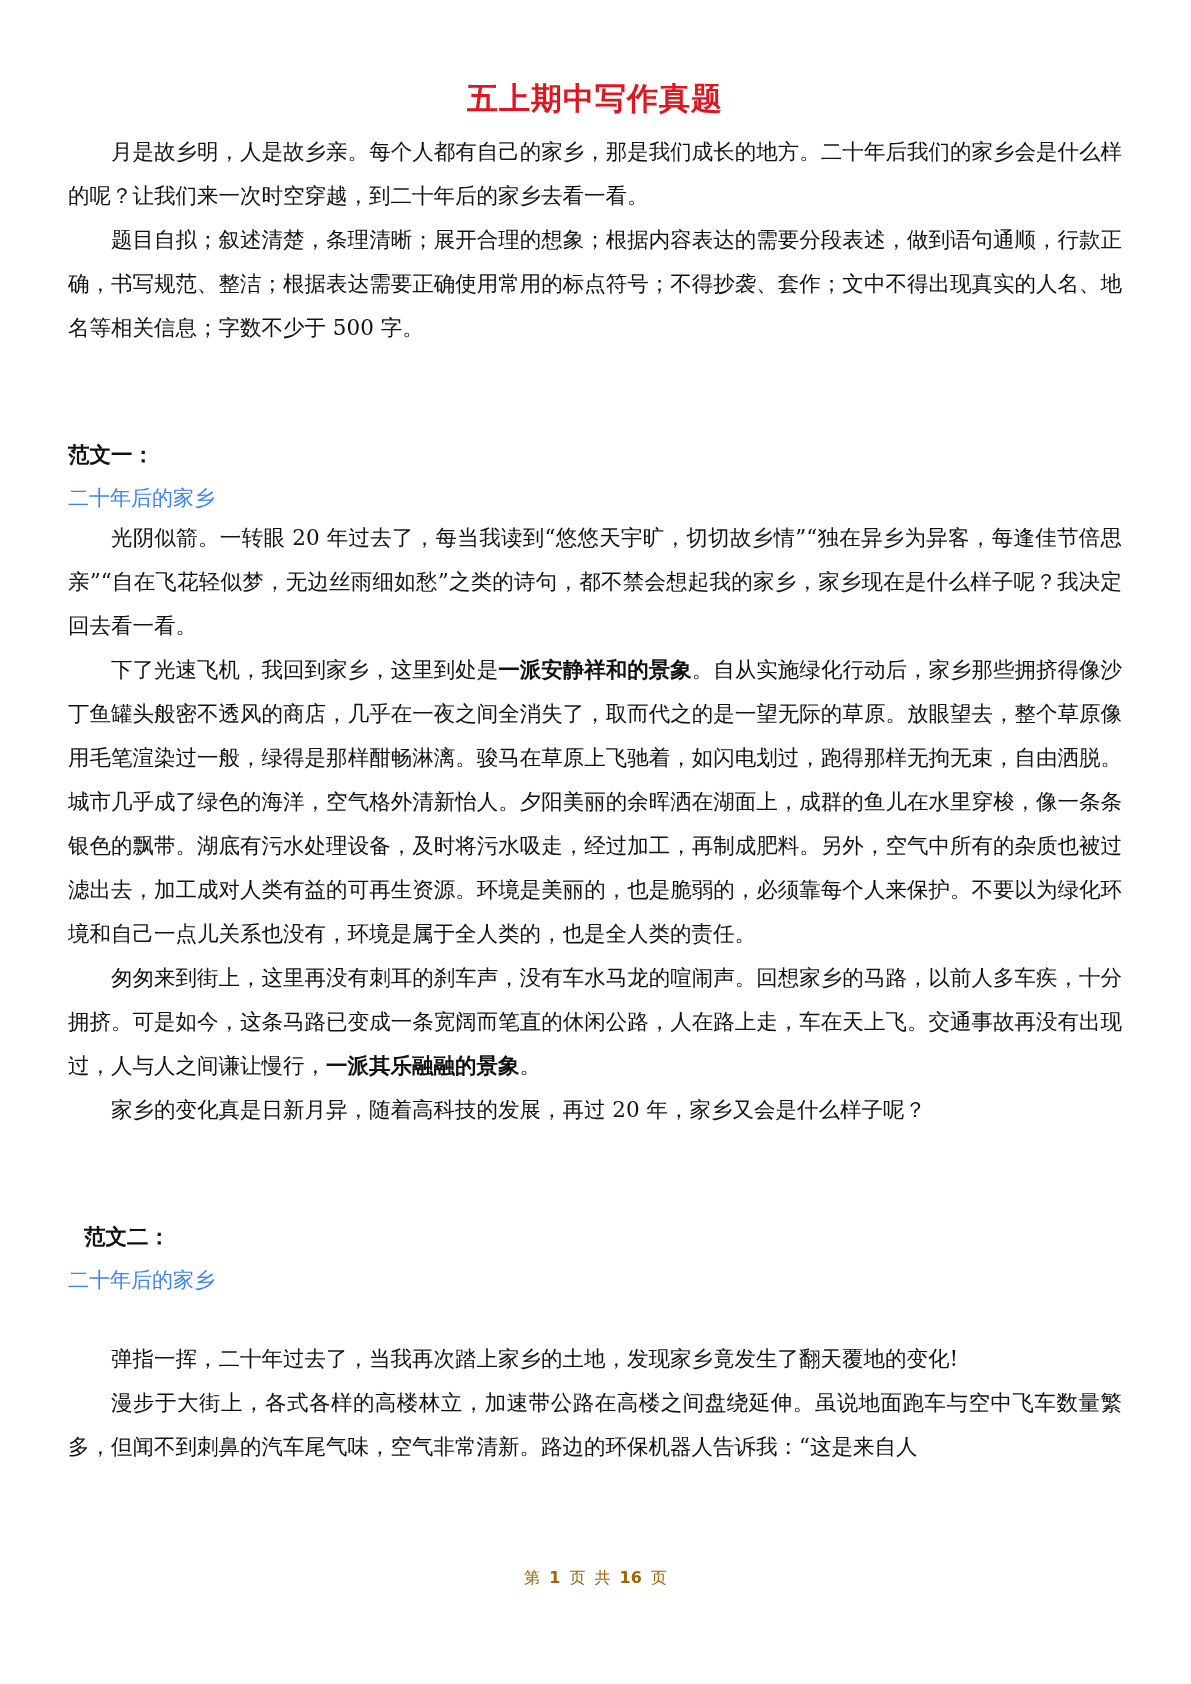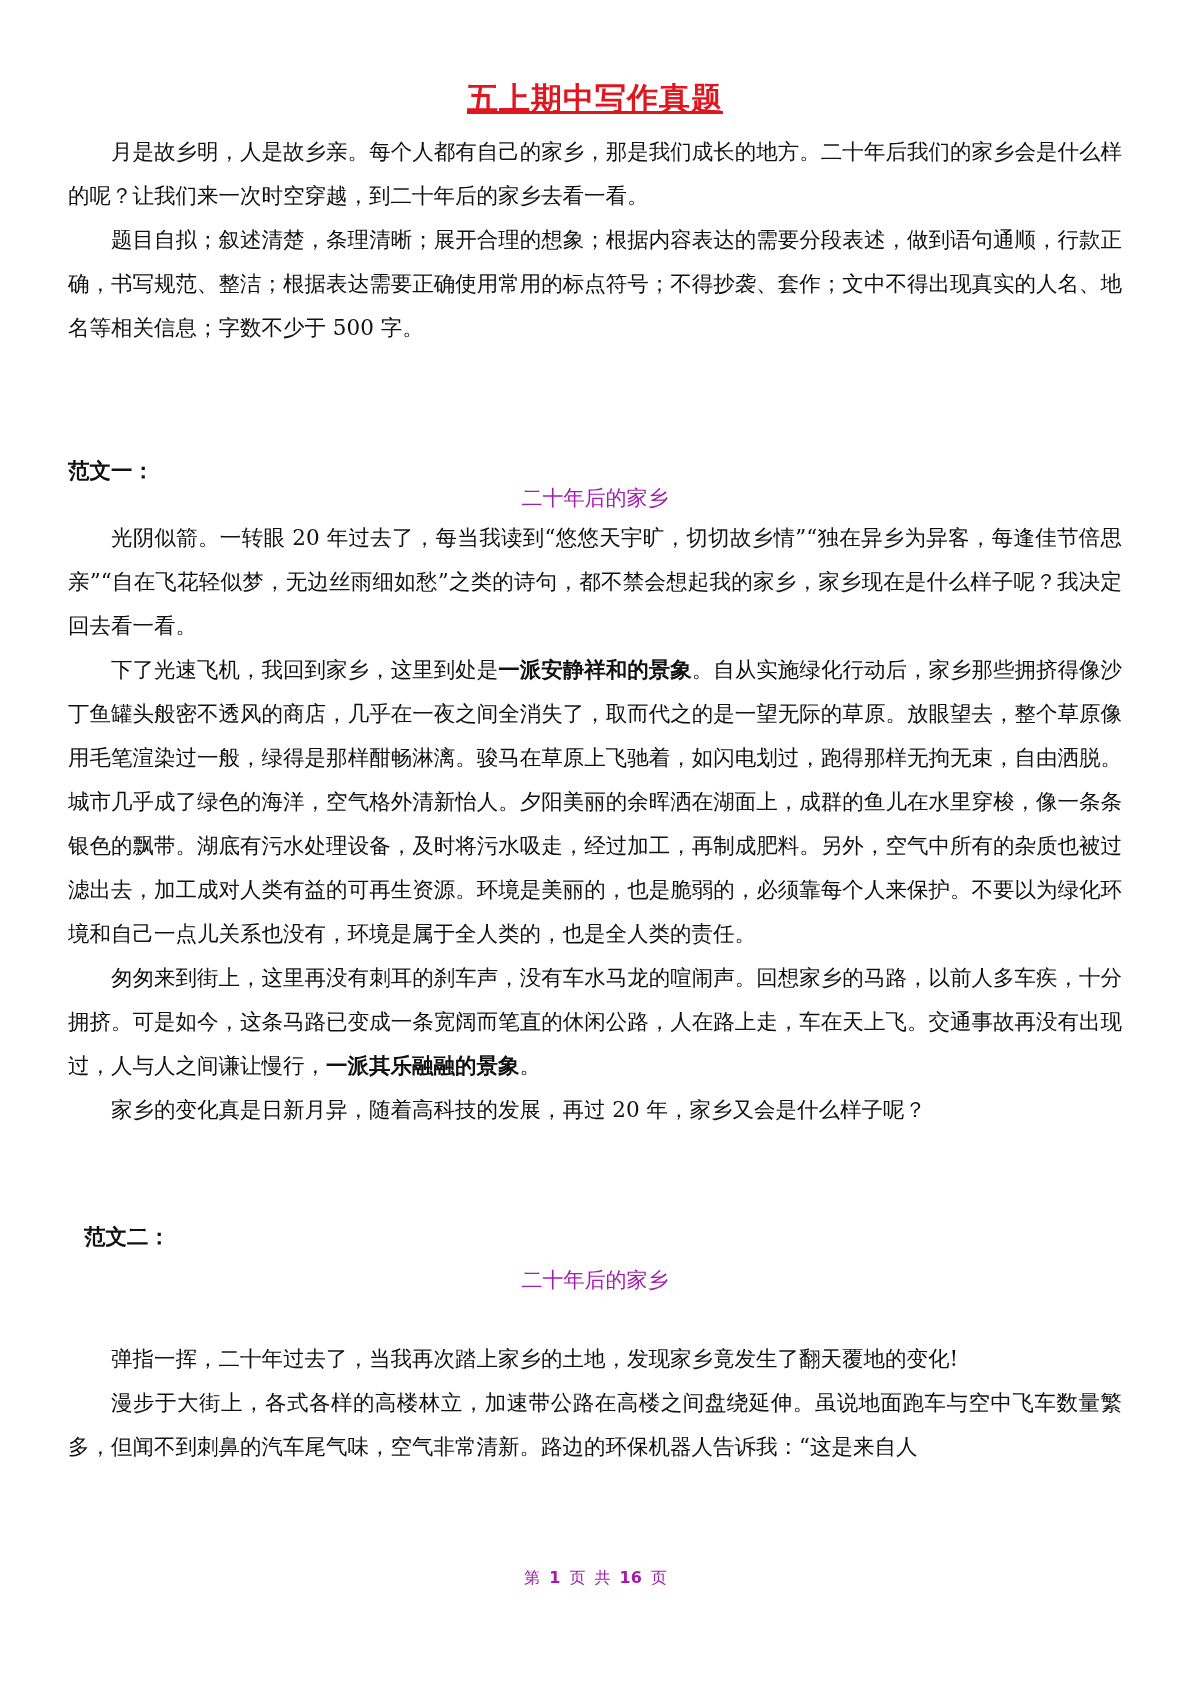--- a/index.html
+++ b/index.html
@@ -26,21 +26,20 @@
       left: 0;
       width: 1054px;
       top: 78px;
       text-align: center;
       font-family: "DejaVu Sans", "Liberation Sans", sans-serif;
       font-weight: bold;
       font-size: 31px;
       color: #e0161e;
       letter-spacing: 1px;
       line-height: 40px;
-      text-decoration: underline;
     }
     .block {
       position: absolute;
       left: 0;
       width: 1054px;
       font-size: 21.5px;
       line-height: 44px;
       text-align: justify;
       text-justify: inter-character;
     }
@@ -56,57 +55,56 @@
       position: absolute;
       left: 0;
       font-weight: bold;
       font-size: 21.5px;
       line-height: 30px;
     }
     .subtitle {
       position: absolute;
       left: 0;
       width: 1054px;
-      text-align: center;
       font-family: "DejaVu Sans", "Liberation Sans", sans-serif;
       font-size: 21px;
-      color: #a21caf;
+      color: #3b82f6;
       line-height: 30px;
     }
     b.em {
       font-weight: bold;
     }
     .footer {
       position: absolute;
       left: 0;
       width: 1191px;
       top: 1568px;
       text-align: center;
       font-family: "DejaVu Sans", "Liberation Sans", sans-serif;
       font-size: 16px;
-      color: #a21caf;
+      color: #a16207;
       word-spacing: 4px;
     }
     .footer .num {
       font-weight: bold;
     }
   </style>
 </head>
 <body>
 
 <div class="page">
 
   <div class="title">五上期中写作真题</div>
 
   <div class="block" style="top:130px;">
     <p class="para">月是故乡明，人是故乡亲。每个人都有自己的家乡，那是我们成长的地方。二十年后我们的家乡会是什么样的呢？让我们来一次时空穿越，到二十年后的家乡去看一看。</p>
     <p class="para">题目自拟；叙述清楚，条理清晰；展开合理的想象；根据内容表达的需要分段表述，做到语句通顺，行款正确，书写规范、整洁；根据表达需要正确使用常用的标点符号；不得抄袭、套作；文中不得出现真实的人名、地名等相关信息；字数不少于 500 字。</p>
   </div>
 
-  <div class="label" style="top:440px;margin-top:16px;">范文一：</div>
+  <div class="label" style="top:440px;">范文一：</div>
   <div class="subtitle" style="top:483px;">二十年后的家乡</div>
 
   <div class="block" style="top:516px;">
     <p class="para">光阴似箭。一转眼 20 年过去了，每当我读到“悠悠天宇旷，切切故乡情”“独在异乡为异客，每逢佳节倍思亲”“自在飞花轻似梦，无边丝雨细如愁”之类的诗句，都不禁会想起我的家乡，家乡现在是什么样子呢？我决定回去看一看。</p>
     <p class="para"><span>下了光速飞机，我回到家乡，这里到处是</span><b class="em">一派安静祥和的景象</b><span>。自从实施绿化行动后，家乡那些拥挤得像沙丁鱼罐头般密不透风的商店，几乎在一夜之间全消失了，取而代之的是一望无际的草原。放眼望去，整个草原像用毛笔渲染过一般，绿得是那样酣畅淋漓。骏马在草原上飞驰着，如闪电划过，跑得那样无拘无束，自由洒脱。城市几乎成了绿色的海洋，空气格外清新怡人。夕阳美丽的余晖洒在湖面上，成群的鱼儿在水里穿梭，像一条条银色的飘带。湖底有污水处理设备，及时将污水吸走，经过加工，再制成肥料。另外，空气中所有的杂质也被过滤出去，加工成对人类有益的可再生资源。环境是美丽的，也是脆弱的，必须靠每个人来保护。不要以为绿化环境和自己一点儿关系也没有，环境是属于全人类的，也是全人类的责任。</span></p>
     <p class="para"><span>匆匆来到街上，这里再没有刺耳的刹车声，没有车水马龙的喧闹声。回想家乡的马路，以前人多车疾，十分拥挤。可是如今，这条马路已变成一条宽阔而笔直的休闲公路，人在路上走，车在天上飞。交通事故再没有出现过，人与人之间谦让慢行，</span><b class="em">一派其乐融融的景象</b><span>。</span></p>
     <p class="para">家乡的变化真是日新月异，随着高科技的发展，再过 20 年，家乡又会是什么样子呢？</p>
   </div>
 
   <div class="label" style="top:1222px;margin-left:16px;">范文二：</div>

